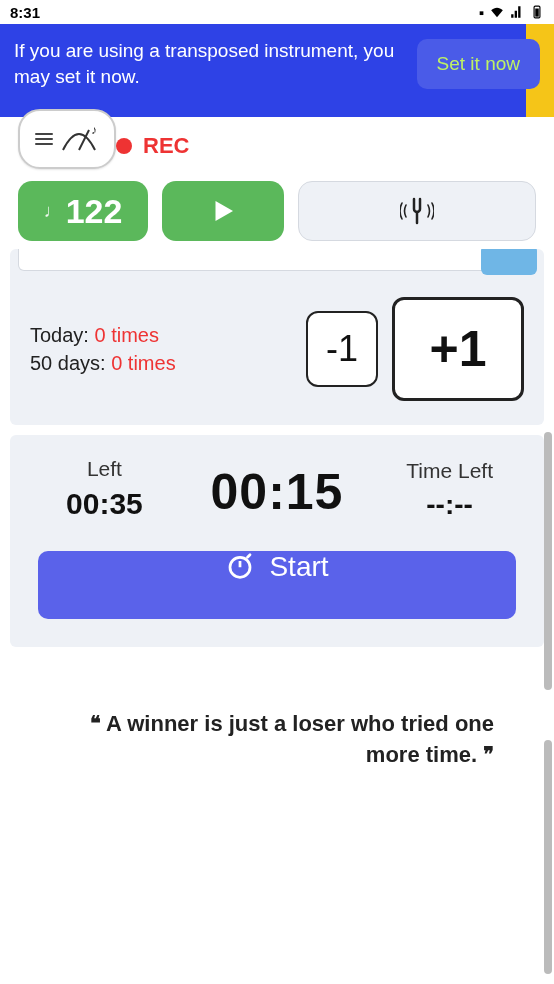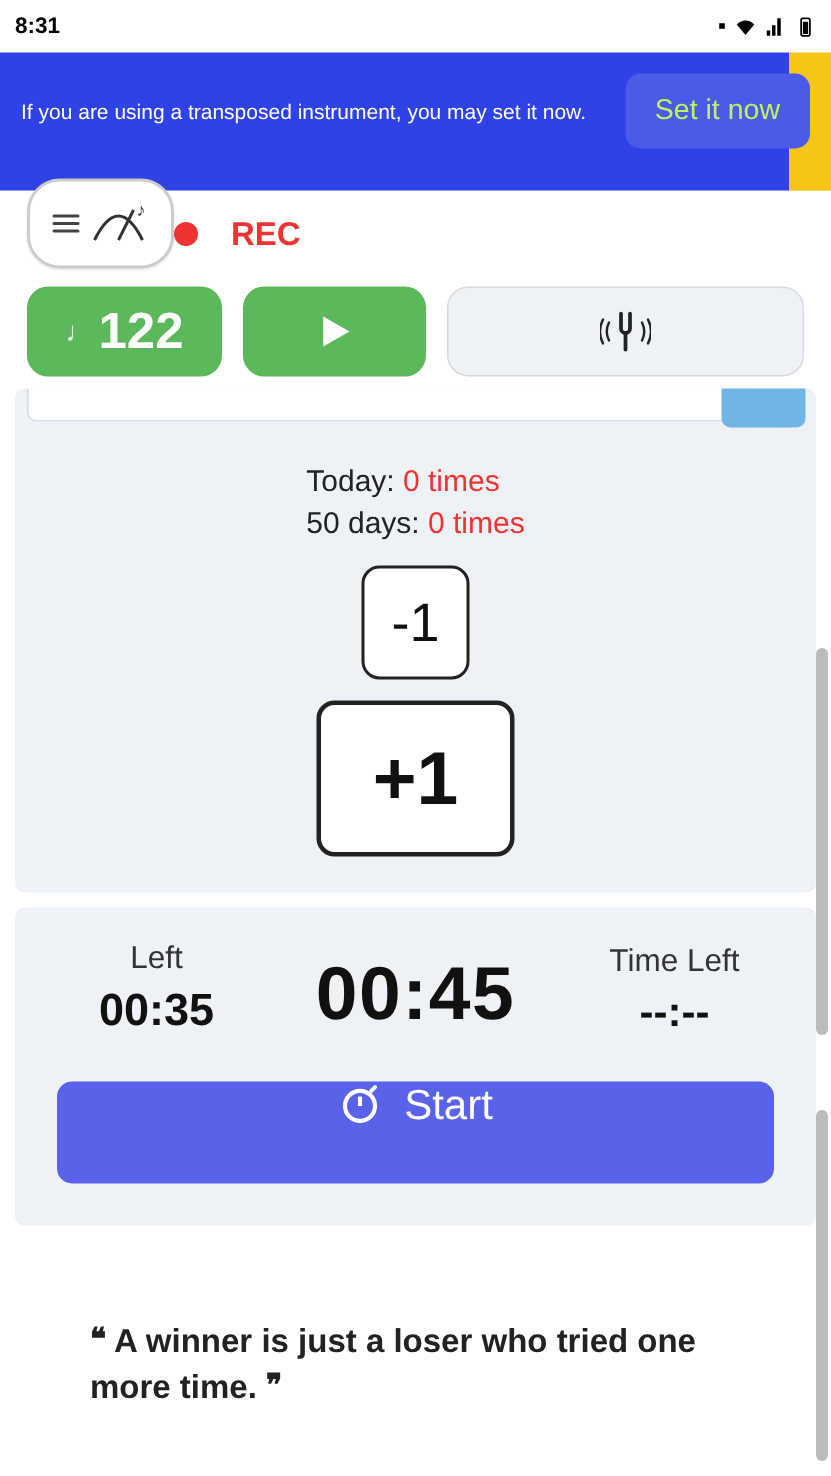--- a/index.html
+++ b/index.html
@@ -5,42 +5,42 @@
   * { box-sizing: border-box; margin: 0; padding: 0; }
   body {
     width: 554px;
     height: 984px;
     font-family: -apple-system, Helvetica, Arial, sans-serif;
     background: #fff;
     position: relative;
     overflow: hidden;
   }
   .status-bar {
-    height: 35px;
+    height: 24px;
     background: #fff;
     display: flex;
     align-items: center;
     padding: 0 10px;
     font-size: 15px;
     font-weight: 600;
   }
   .status-bar .time { flex: 1; }
   .status-bar .icons { display: flex; gap: 6px; align-items: center; }
   .status-icon { width: 14px; height: 14px; }
 
   .banner {
     background: linear-gradient(90deg, #2e42e6, #2e42e6 95%, #f5c518 95%);
     color: #fff;
     display: flex;
     align-items: center;
     padding: 14px 14px 28px 14px;
     gap: 12px;
     position: relative;
   }
-  .banner-text { flex: 1; font-size: 14px; line-height: 1.35; }
+  .banner-text { flex: 1; font-size: 19px; line-height: 1.35; }
   .banner-btn {
     background: #4a5be8;
     border: none;
     color: #bef264;
     font-size: 19px;
     padding: 14px 20px;
     border-radius: 10px;
     white-space: nowrap;
   }
   .banner::after {
@@ -80,21 +80,21 @@
 
   .title {
     flex: 1;
     text-align: center;
     font-size: 32px;
     color: #333;
     font-weight: 400;
     padding-top: 14px;
   }
   .rec {
-    display: flex; align-items: center; gap: 22px;
+    display: flex; align-items: center; gap: 11px;
     font-size: 22px; font-weight: 700; color: #e33;
     padding-top: 14px;
   }
   .rec-dot { width: 16px; height: 16px; background: #e33; border-radius: 50%; }
 
   .controls-row {
     display: flex;
     gap: 14px;
     padding: 12px 18px 0 18px;
   }
@@ -150,21 +150,20 @@
     right: -2px; top: -4px;
     width: 56px; height: 30px;
     background: #6fb6e6;
     border-radius: 6px;
   }
 
   .counter-row {
     display: flex;
     align-items: center;
     gap: 14px;
-    flex-direction: column;
   }
   .counter-text { flex: 1; font-size: 20px; color: #222; line-height: 1.4; }
   .counter-text .red { color: #e33; }
   .adj-btn {
     background: #fff;
     border: 2px solid #222;
     border-radius: 12px;
     font-size: 36px;
     font-weight: 400;
     color: #111;
@@ -210,21 +209,21 @@
     color: #fff;
     font-size: 28px;
     height: 68px;
     display: flex;
     justify-content: center;
     gap: 14px;
   }
   .start-btn svg { width: 30px; height: 30px; }
 
   .quote {
-    text-align: left;
+    text-align: right;
     font-size: 22px;
     font-weight: 600;
     color: #222;
     padding: 62px 50px 30px 50px;
     line-height: 1.4;
   }
   .quote-mark { font-size: 20px; vertical-align: top; }
 
   .remove-ads {
     display: block;
@@ -335,21 +334,21 @@
     </div>
   </div>
 
   <div class="timer-card">
     <div class="timer-stats">
       <div class="timer-col">
         <div class="timer-label">Left</div>
         <div class="timer-small">00:35</div>
       </div>
       <div class="timer-col center">
-        <div class="timer-big">00:45</div>
+        <div class="timer-big">00:15</div>
       </div>
       <div class="timer-col">
         <div class="timer-label">Time Left</div>
         <div class="timer-dash">--:--</div>
       </div>
     </div>
     <button class="start-btn">
       <svg viewBox="0 0 24 24" fill="none" stroke="#fff" stroke-width="2.2">
         <circle cx="12" cy="13" r="8"></circle>
           <path d="M12 13V8"></path>

